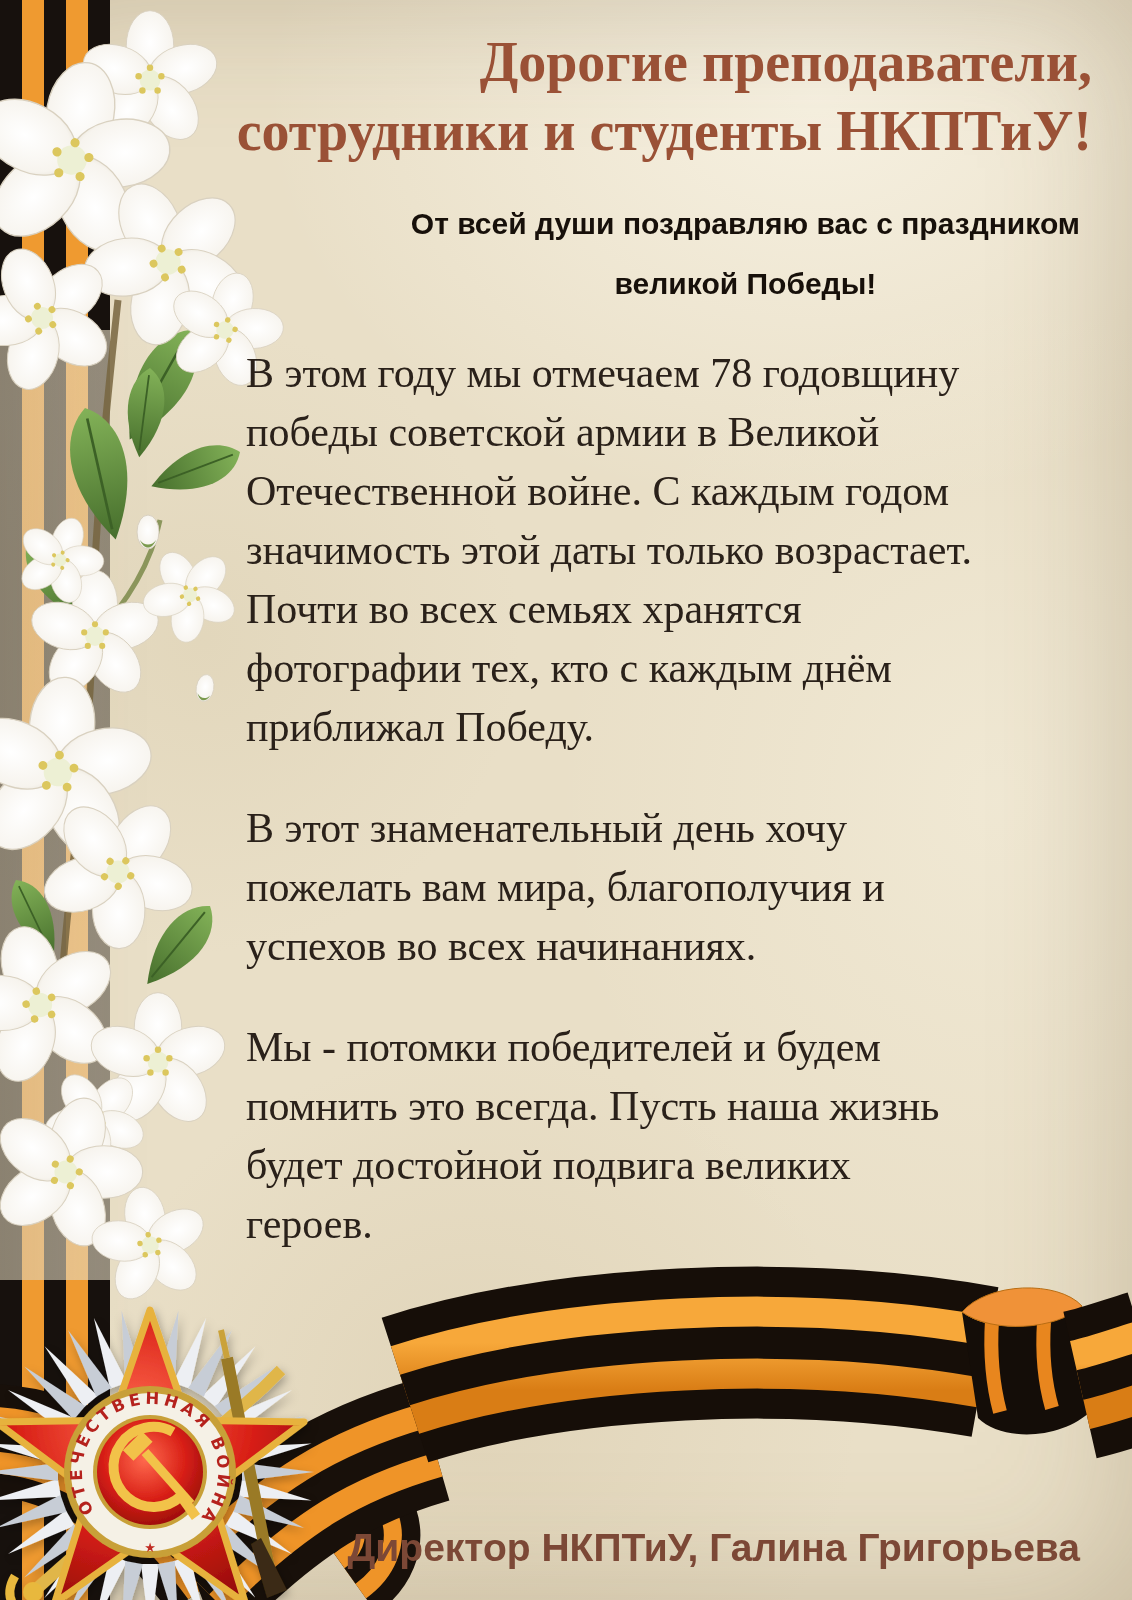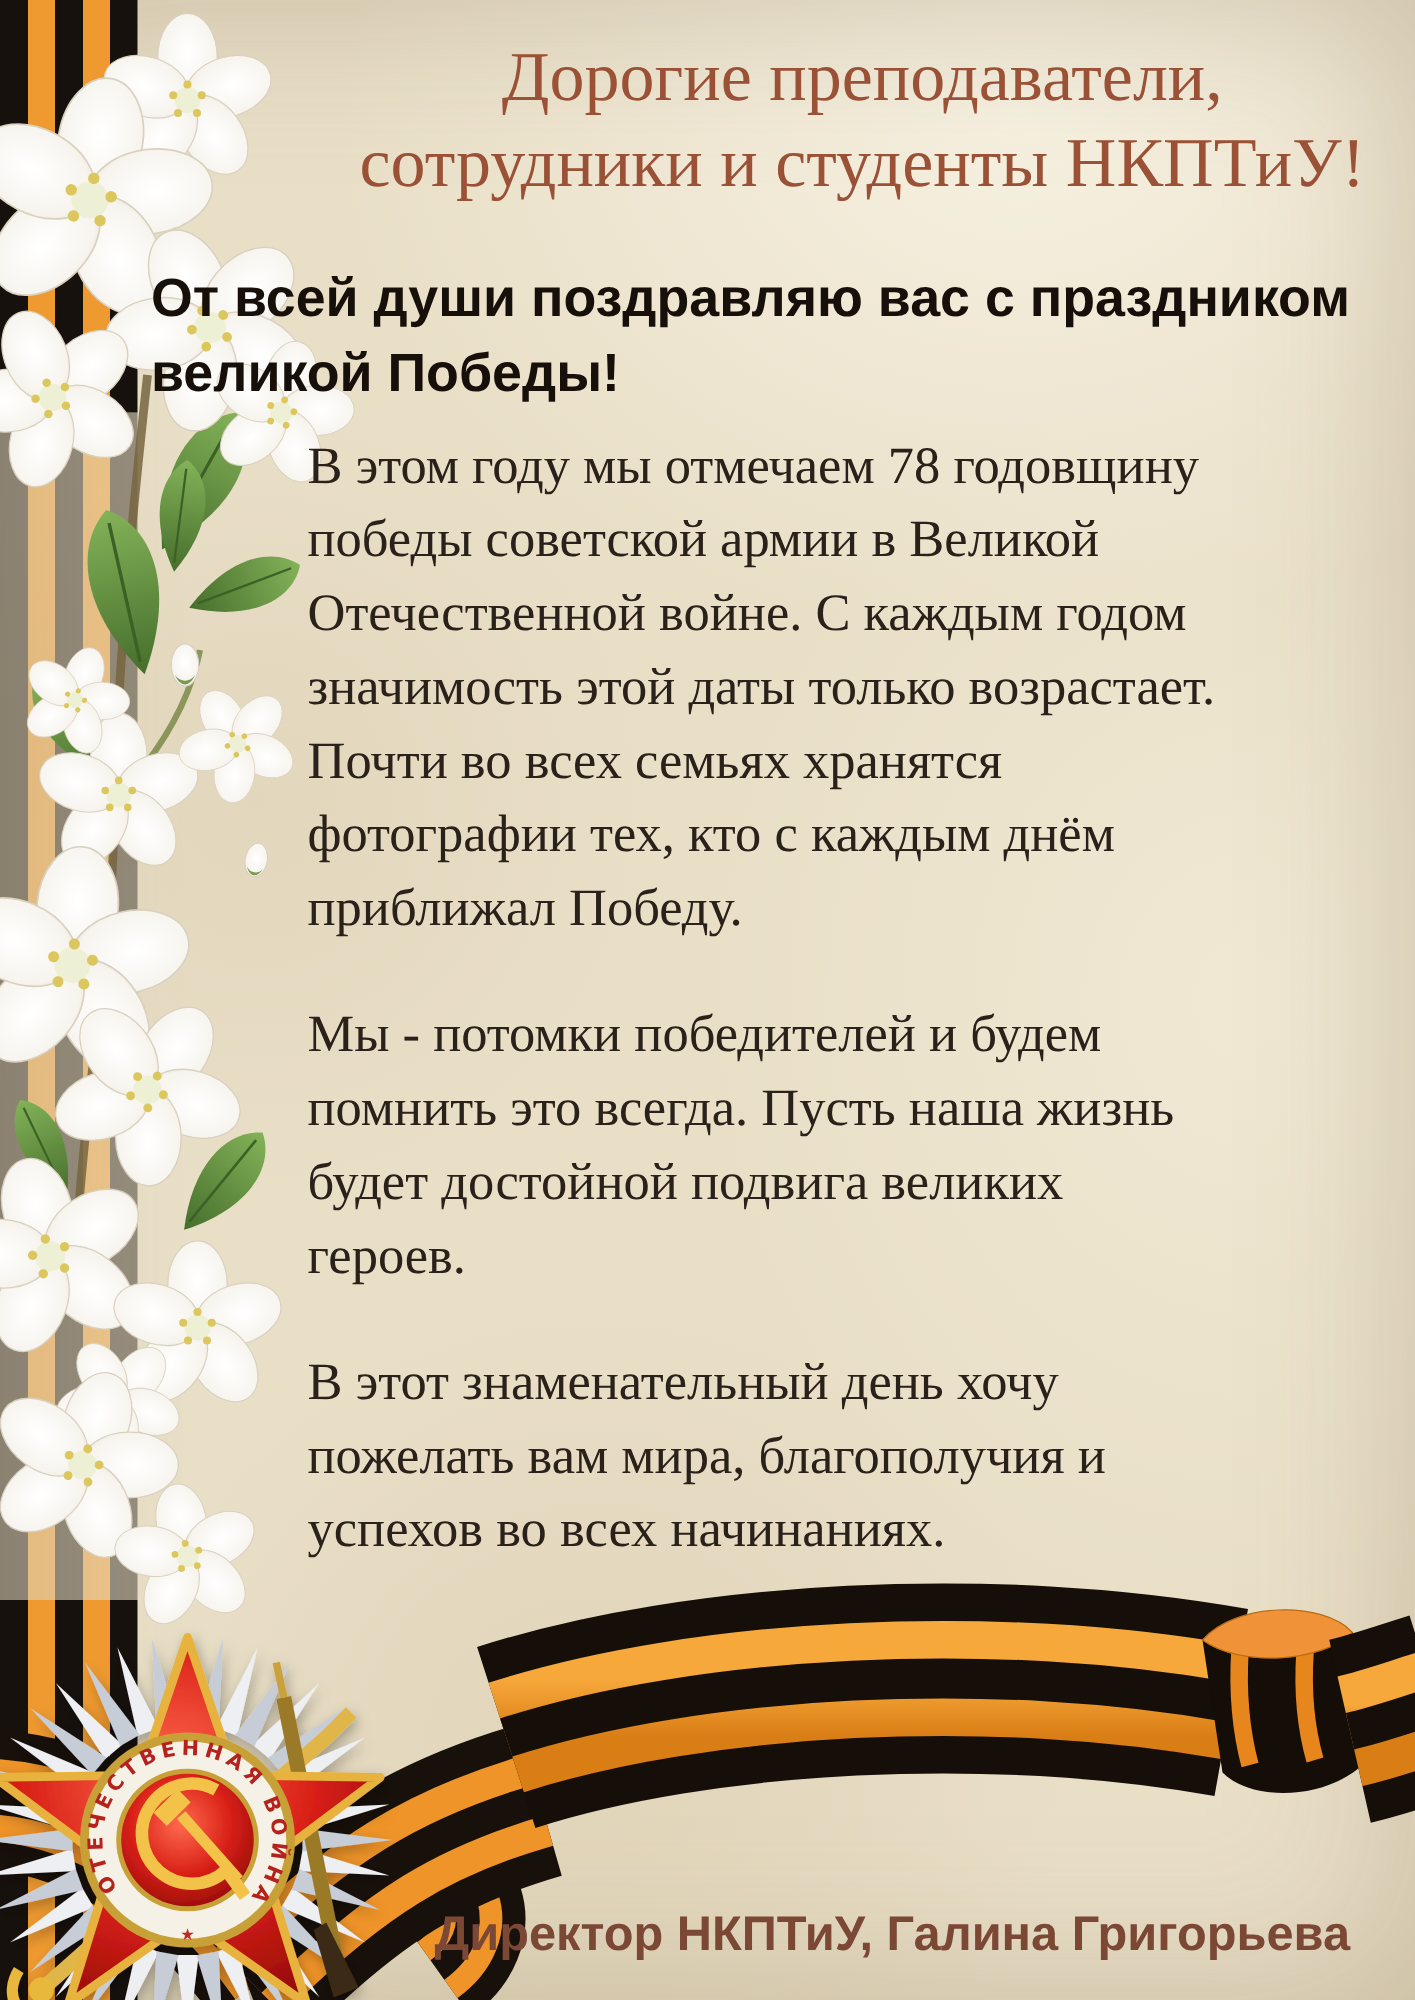--- a/index.html
+++ b/index.html
@@ -18,28 +18,28 @@
     position:absolute;left:0;width:110px;
     background:linear-gradient(90deg,#17110d 0 22px,#ef9a30 22px 44px,#17110d 44px 66px,#ef9a30 66px 88px,#17110d 88px 110px);
   }
   .ribbon-v.top{top:0;height:330px;}
   .ribbon-v.mid{top:330px;height:950px;opacity:.40;}
   .ribbon-v.bot{top:1280px;height:320px;}
   .flowers{position:absolute;left:0;top:0;}
   .banner{position:absolute;left:0;top:1240px;}
   .medal{position:absolute;left:-5px;top:1300px;}
   .title{
-    position:absolute;top:28px;right:40px;text-align:center;
-    font-weight:normal;font-size:56px;line-height:69px;color:#9a5136;
+    position:absolute;top:28px;right:40px;text-align:right;
+    font-weight:bold;font-size:56px;line-height:69px;color:#9a5136;
     white-space:pre-line;
   }
   .subtitle{
-    position:absolute;top:209px;right:52px;text-align:left;
+    position:absolute;top:194px;right:52px;text-align:center;
     font-family:"Liberation Sans",sans-serif;font-weight:bold;
-    font-size:43px;line-height:60px;color:#17100a;white-space:pre-line;
+    font-size:30px;line-height:60px;color:#17100a;white-space:pre-line;
   }
   .body-text{position:absolute;left:246px;top:344px;width:858px;
     font-size:42px;line-height:59px;color:#2a211a;}
   .body-text p{margin:0 0 42px 0;white-space:pre-line;}
   .signature{
     position:absolute;right:52px;bottom:30px;
     font-family:"Liberation Sans",sans-serif;font-weight:bold;
     font-size:39px;color:#7c4836;
   }
   .medal text, .medal textPath{
@@ -268,23 +268,23 @@
 великой Победы!</div>
 
   <div class="body-text">
     <p>В этом году мы отмечаем 78 годовщину
 победы советской армии в Великой
 Отечественной войне. С каждым годом
 значимость этой даты только возрастает.
 Почти во всех семьях хранятся
 фотографии тех, кто с каждым днём
 приближал Победу.</p>
+    <p>В этот знаменательный день хочу
+пожелать вам мира, благополучия и
+успехов во всех начинаниях.</p>
     <p>Мы - потомки победителей и будем
 помнить это всегда. Пусть наша жизнь
 будет достойной подвига великих
 героев.</p>
-    <p>В этот знаменательный день хочу
-пожелать вам мира, благополучия и
-успехов во всех начинаниях.</p>
   </div>
 
   <div class="signature">Директор НКПТиУ, Галина Григорьева</div>
 </div>
 
 </body></html>

